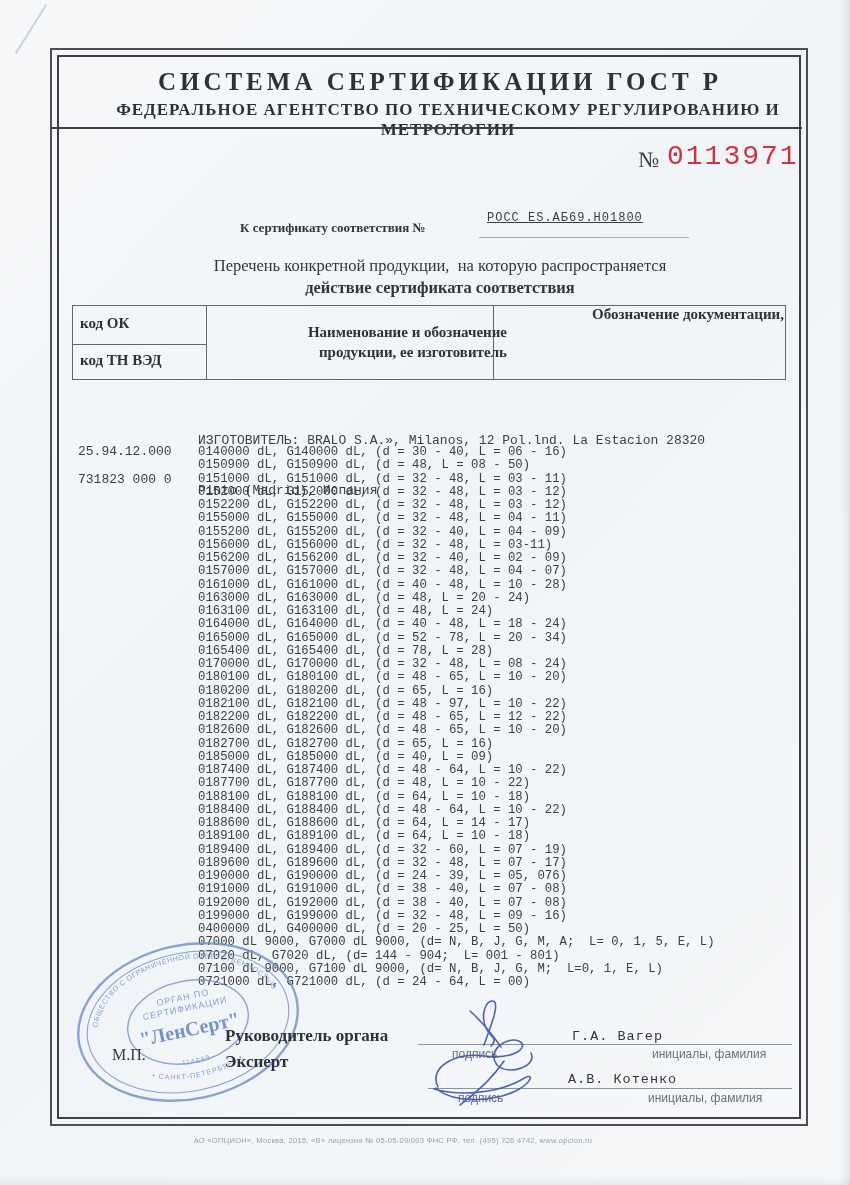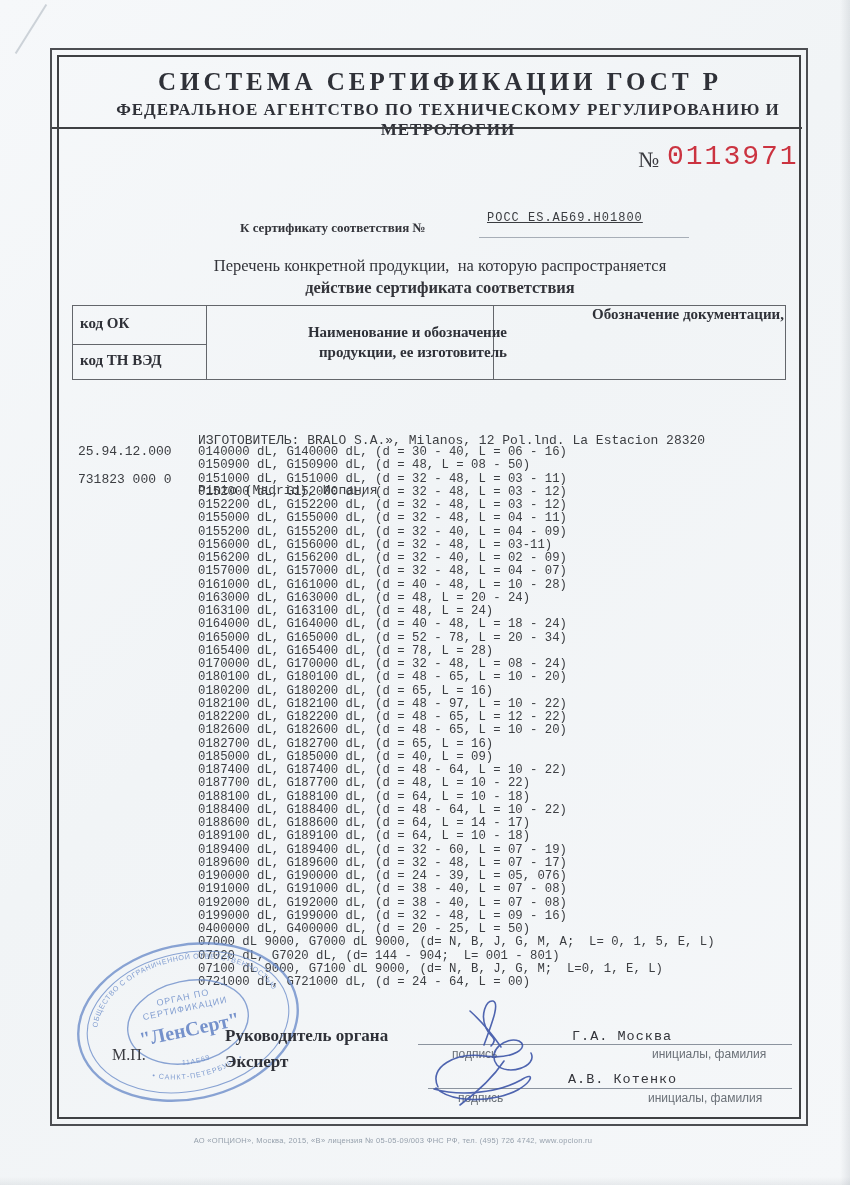--- a/index.html
+++ b/index.html
@@ -130,21 +130,21 @@
         <textPath href="#arcInBot" startOffset="50%" text-anchor="middle">11АЕ69</textPath>
       </text>
     </g>
   </svg>
 
   <div class="mp">М.П.</div>
 
   <div class="sig-label" style="left:225px;top:1026px;">Руководитель органа</div>
   <div class="sig-line" style="left:418px;top:1044px;width:148px;"></div>
   <div class="sig-caption" style="left:452px;top:1047px;">подпись</div>
-  <div class="sig-name" style="left:572px;top:1029px;">Г.А. Москва</div>
+  <div class="sig-name" style="left:572px;top:1029px;">Г.А. Вагер</div>
   <div class="sig-line" style="left:566px;top:1044px;width:226px;"></div>
   <div class="sig-caption" style="left:652px;top:1047px;">инициалы, фамилия</div>
 
   <div class="sig-label" style="left:225px;top:1052px;">Эксперт</div>
   <div class="sig-line" style="left:428px;top:1088px;width:138px;"></div>
   <div class="sig-caption" style="left:458px;top:1091px;">подпись</div>
   <div class="sig-name" style="left:568px;top:1072px;">А.В. Котенко</div>
   <div class="sig-line" style="left:562px;top:1088px;width:230px;"></div>
   <div class="sig-caption" style="left:648px;top:1091px;">инициалы, фамилия</div>
 

